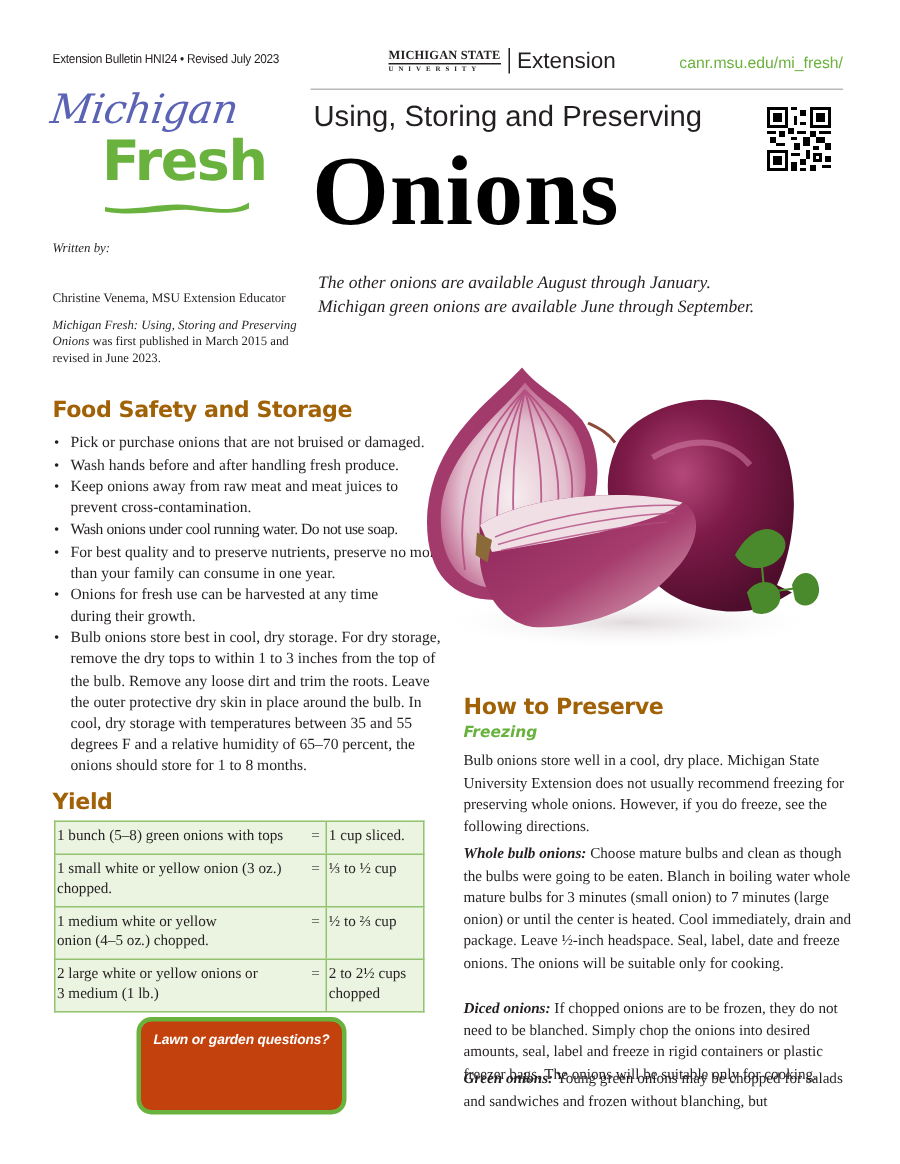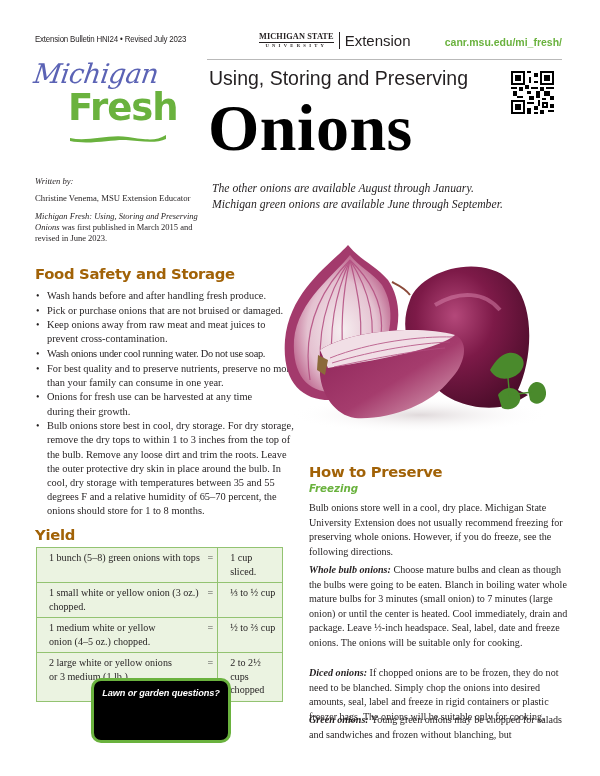--- a/index.html
+++ b/index.html
@@ -4,63 +4,63 @@
 <style>
   * { box-sizing: border-box; margin: 0; padding: 0; }
   html, body { width: 600px; height: 776px; background: #ffffff; overflow: hidden; }
   body { position: relative; font-family: "Liberation Serif", serif; color: #231f20; }
 
   .abs { position: absolute; }
 
   
   .bulletin { left: 35px; top: 34px; font-family: "Liberation Sans", sans-serif; font-size: 8.6px; letter-spacing: -0.2px; color: #231f20; transform: scaleX(0.92); transform-origin: left; }
   .msu-logo { left: 259px; top: 32px; display: flex; align-items: center; }
-  .msu-word { display: flex; flex-direction: column; align-items: center; line-height: 1; }
+  .msu-word { display: flex; flex-direction: column; line-height: 1; }
   .msu-top { font-family: "Liberation Serif", serif; font-weight: bold; font-size: 8.3px; letter-spacing: 0.1px; border-bottom: 0.8px solid #231f20; padding-bottom: 0.5px; }
   .msu-bot { font-family: "Liberation Serif", serif; font-weight: bold; font-size: 4.6px; letter-spacing: 3.3px; margin-top: 1px; }
   .msu-sep { width: 1px; height: 17px; background: #231f20; margin: 0 5px 0 5px; }
   .msu-ext { font-family: "Liberation Sans", sans-serif; font-size: 15px; color: #231f20; }
-  .site-url { right: 38px; top: 36px; font-family: "Liberation Sans", sans-serif; font-size: 10.5px; font-weight: bold; color: #6ab23e; margin-left: 36px; }
+  .site-url { right: 38px; top: 36px; font-family: "Liberation Sans", sans-serif; font-size: 10.5px; font-weight: normal; color: #6ab23e; margin-left: 36px; }
   .top-rule { left: 207px; top: 59px; width: 355px; height: 1px; background: #b9b9b9; }
 
   
   .logo-michigan { left: 34px; top: 58px; font-family: "DejaVu Serif", serif; font-style: italic; font-size: 27px; color: #5b63b5; letter-spacing: -0.5px; transform: skewX(-8deg); }
   .logo-fresh { left: 68px; top: 86px; font-family: "DejaVu Sans", sans-serif; font-weight: bold; font-size: 37px; color: #6ab23e; letter-spacing: -1px; }
   .logo-swoosh { left: 68px; top: 132px; }
 
   
   .subtitle { left: 209px; top: 67px; font-family: "Liberation Sans", sans-serif; font-size: 19.5px; color: #231f20; }
   .main-title { left: 208px; top: 95px; font-family: "Liberation Serif", serif; font-weight: bold; font-size: 66px; line-height: 1; color: #000000; letter-spacing: 0.5px; }
   .qr { left: 511px; top: 71px; width: 43px; height: 43px; }
 
   
-  .written-by { left: 35px; top: 176px; font-size: 8.6px; font-style: italic; }
+  .written-by { left: 35px; top: 160px; font-size: 8.6px; font-style: italic; }
   .author { left: 35px; top: 193px; font-size: 8.7px; }
   .pubnote { left: 35px; top: 211px; width: 170px; font-size: 8.5px; line-height: 11.2px; }
   .pubnote em { font-style: italic; }
 
   .availability { left: 212px; top: 181px; font-size: 11.7px; font-style: italic; line-height: 16px; }
 
   
   h2.sec { font-family: "DejaVu Sans", sans-serif; font-weight: bold; font-size: 14.8px; color: #a16207; letter-spacing: -0.3px; }
   .fs-title { left: 35px; top: 265px; }
   .fs-list { left: 36px; top: 289px; width: 262px; list-style: none; font-size: 10.4px; line-height: 14.2px; }
   .fs-list li { position: relative; padding-left: 11px; margin-bottom: 0.4px; }
   .fs-list li::before { content: "•"; position: absolute; left: 0; top: 0; font-size: 10px; }
 
   
   .yield-title { left: 35px; top: 526px; }
   .yield-table { left: 36px; top: 547px; width: 247px; border-collapse: collapse; background: #ebf3e1; font-size: 10.1px; line-height: 13.5px; }
-  .yield-table td { border: 1.2px solid #93c371; padding: 3px 3px 4px 12px; vertical-align: top; }
+  .yield-table td { border: 1.2px solid #93c371; padding: 3px 3px 4px 1px; vertical-align: top; }
   .yield-table td.lhs { width: 182px; border-right: none; position: relative; padding-right: 16px; }
   .yield-table .eqs { position: absolute; right: 4px; top: 3px; color: #555; }
   .yield-table td.rhs { width: 65px; border-left: 1.2px solid #93c371; }
 
   
-  .garden { left: 91px; top: 678px; width: 140px; height: 65px; background: #000000; border: 3.5px solid #6ab23e; border-radius: 10px; text-align: center; font-family: "Liberation Sans", sans-serif; color: #ffffff; padding-top: 7px; }
+  .garden { left: 91px; top: 678px; width: 140px; height: 65px; background: #c2410c; border: 3.5px solid #6ab23e; border-radius: 10px; text-align: center; font-family: "Liberation Sans", sans-serif; color: #ffffff; padding-top: 7px; }
   .garden .q { font-style: italic; font-weight: bold; font-size: 9.2px; letter-spacing: -0.1px; }
   .garden .l { font-size: 9px; margin-top: 4px; line-height: 12px; }
   .garden .lt { color: #c7ccf0; }
 
   
   .photo { left: 270px; top: 230px; width: 290px; height: 220px; }
 
   
   .htp-title { left: 309px; top: 463px; }
   .freezing { left: 309px; top: 482px; font-family: "DejaVu Sans", sans-serif; font-weight: bold; font-style: italic; font-size: 10.3px; color: #6ab23e; }
@@ -147,22 +147,22 @@
   <em>Onions</em><span> was first published in March 2015 and revised in June 2023.</span>
 </div>
 
 <div class="abs availability">
   <div>The other onions are available August through January.</div>
   <div>Michigan green onions are available June through September.</div>
 </div>
 
 <h2 class="abs sec fs-title">Food Safety and Storage</h2>
 <ul class="abs fs-list">
+  <li>Pick or purchase onions that are not bruised or damaged.</li>
   <li>Wash hands before and after handling fresh produce.</li>
-  <li>Pick or purchase onions that are not bruised or damaged.</li>
   <li>Keep onions away from raw meat and meat juices to prevent cross-contamination.</li>
   <li style="letter-spacing:-0.3px">Wash onions under cool running water. Do not use soap.</li>
   <li>For best quality and to preserve nutrients, preserve no more than your family can consume in one year.</li>
   <li style="padding-right:40px">Onions for fresh use can be harvested at any time during their growth.</li>
   <li>Bulb onions store best in cool, dry storage. For dry storage, remove the dry tops to within 1 to 3 inches from the top of the bulb. Remove any loose dirt and trim the roots. Leave the outer protective dry skin in place around the bulb. In cool, dry storage with temperatures between 35 and 55 degrees F and a relative humidity of 65–70 percent, the onions should store for 1 to 8 months.</li>
 </ul>
 
 <h2 class="abs sec yield-title">Yield</h2>
 <table class="abs yield-table">
   <tbody>

